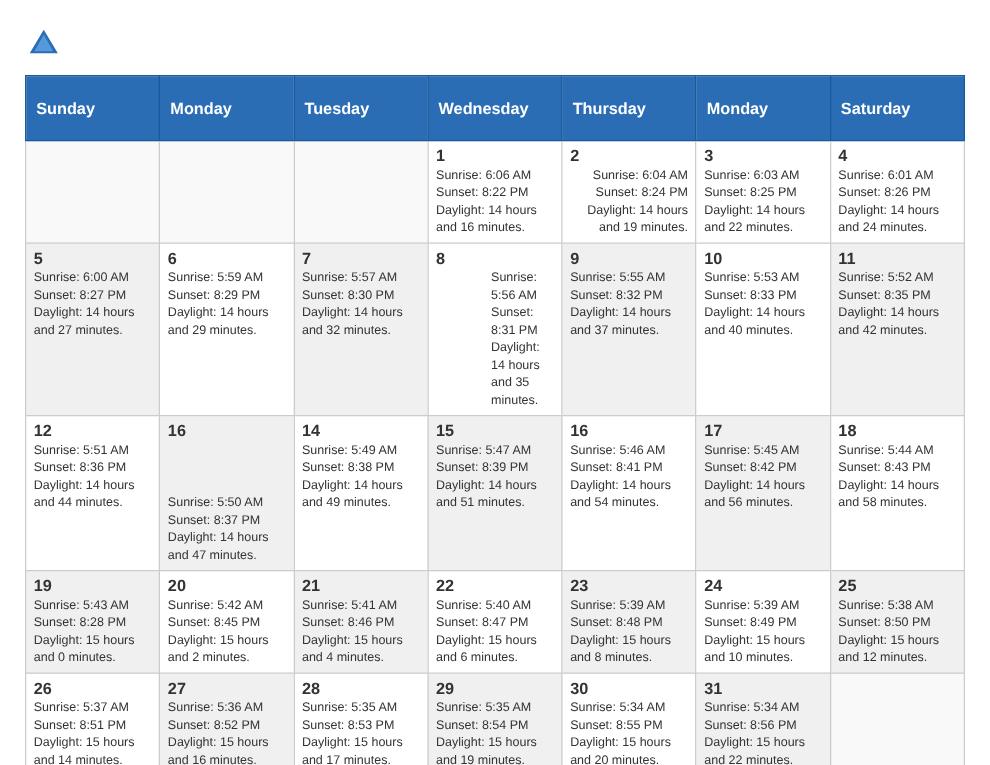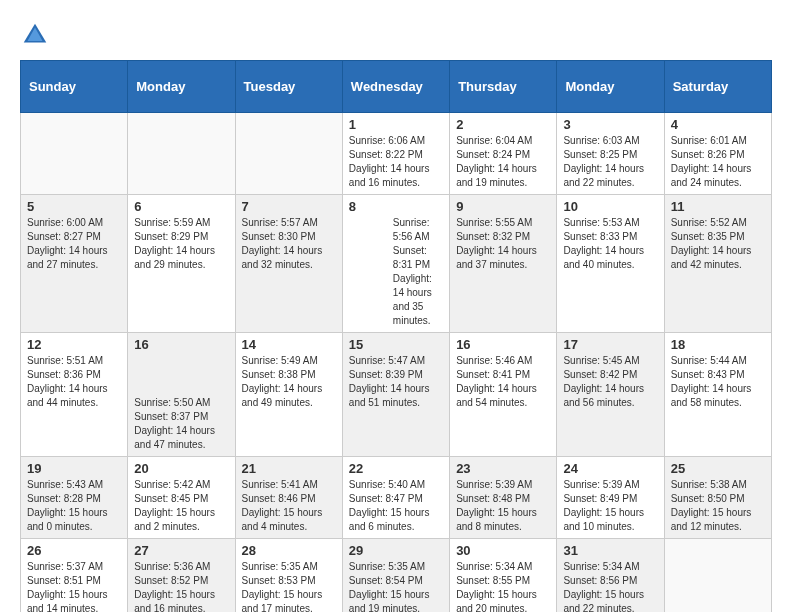--- a/index.html
+++ b/index.html
@@ -131,21 +131,21 @@
         <td class="empty"></td>
         <td>
           <div class="day-number">1</div>
           <div class="day-info" style="white-space: pre-line;">Sunrise: 6:06 AM
 Sunset: 8:22 PM
 Daylight: 14 hours
 and 16 minutes.</div>
         </td>
         <td>
           <div class="day-number">2</div>
-          <div class="day-info" style="white-space: pre-line;">Sunrise: 6:04 AM
+          <div class="day-info" style="white-space: pre-line; text-align: right;">Sunrise: 6:04 AM
 Sunset: 8:24 PM
 Daylight: 14 hours
 and 19 minutes.</div>
         </td>
         <td>
           <div class="day-number">3</div>
           <div class="day-info" style="white-space: pre-line;">Sunrise: 6:03 AM
 Sunset: 8:25 PM
 Daylight: 14 hours
 and 22 minutes.</div>

